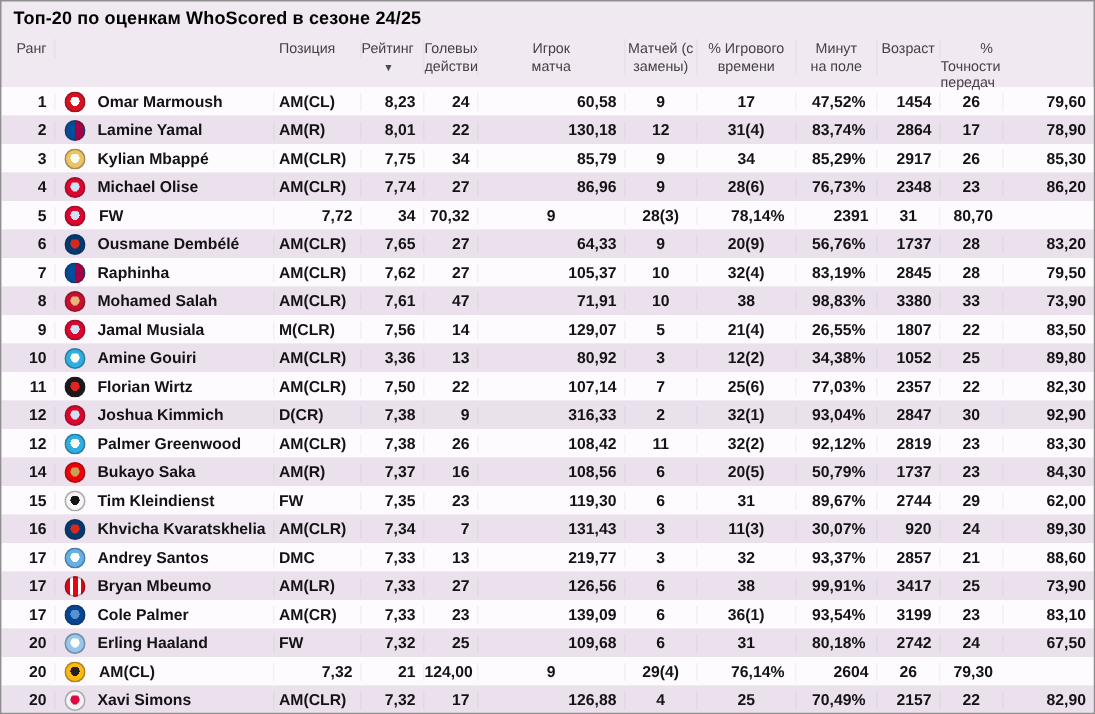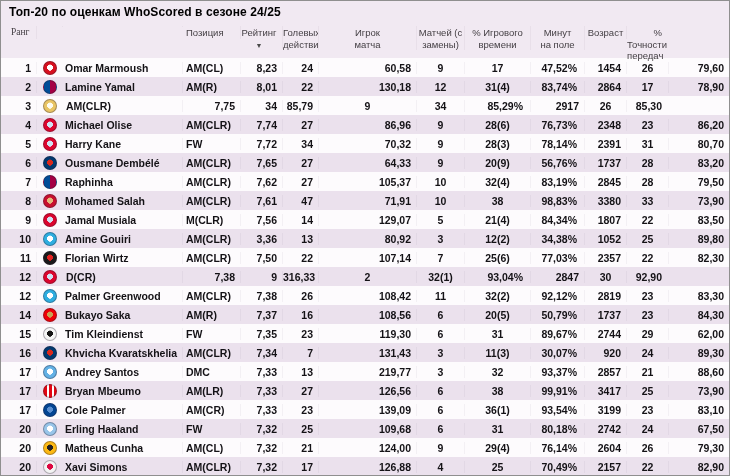--- a/index.html
+++ b/index.html
@@ -25,24 +25,24 @@
   }
   .rows .row{height:19px;align-items:center;font-size:10.5px;font-weight:700;color:#141216;}
   .rows .row:nth-child(odd){background:#fdfbfd;}
   .rows .row:nth-child(even){background:#ebe1ed;}
   .cell{box-sizing:border-box;overflow:hidden;white-space:nowrap;border-right:1px solid rgba(120,95,125,0.07);}
   .cell:last-child{border-right:none;}
   
   .a-r{text-align:right;padding-right:5px;}
   .a-l{text-align:left;padding-left:3px;}
   .a-c{text-align:center;}
-  .c-rank-h{text-align:left;padding-left:10px;font-family:Liberation Serif, serif;}
+  .c-rank-h{text-align:left;padding-left:10px;}
   .c-pct{padding-right:7px;}
   .c-pass{padding-right:7px;}
-  .c-rating-h{display:flex;flex-direction:column;align-items:center;padding-right:5px;}
+  .c-rating-h{display:flex;flex-direction:column;align-items:flex-start;padding-right:5px;}
   .sort-arrow{font-size:7px;color:#4a4a4a;line-height:1;margin-top:3px;align-self:center;}
   
   .c-logo{display:flex;align-items:center;justify-content:center;border-right:none;}
   .logo{width:14px;height:14px;border-radius:50%;border:1px solid rgba(40,30,45,0.35);box-sizing:border-box;flex:0 0 auto;}
   .rows .row .c-name{padding-left:2px;}
 </style>
 </head>
 <body>
 
 <div class="title">Топ-20 по оценкам WhoScored в сезоне 24/25</div>
@@ -102,20 +102,21 @@
     <div class="cell a-r">2864</div>
     <div class="cell a-c">17</div>
     <div class="cell a-r c-pass">78,90</div>
   </div>
 
   <div class="grid-row row">
     <div class="cell a-r">3</div>
     <div class="cell c-logo">
         <span class="logo" style="background: radial-gradient(circle at 50% 46%, rgb(253, 251, 239) 0px, rgb(253, 251, 239) 34%, rgb(233, 197, 100) 35%, rgb(233, 197, 100) 100%);"></span>
       </div>
+    <div class="cell a-l c-name">Kylian Mbappé</div>
     <div class="cell a-l">AM(CLR)</div>
     <div class="cell a-r">7,75</div>
     <div class="cell a-r">34</div>
     <div class="cell a-r">85,79</div>
     <div class="cell a-c">9</div>
     <div class="cell a-c">34</div>
     <div class="cell a-r c-pct">85,29%</div>
     <div class="cell a-r">2917</div>
     <div class="cell a-c">26</div>
     <div class="cell a-r c-pass">85,30</div>
@@ -137,21 +138,20 @@
     <div class="cell a-r">2348</div>
     <div class="cell a-c">23</div>
     <div class="cell a-r c-pass">86,20</div>
   </div>
 
   <div class="grid-row row">
     <div class="cell a-r">5</div>
     <div class="cell c-logo">
         <span class="logo" style="background: radial-gradient(circle at 50% 46%, rgb(207, 226, 243) 0px, rgb(207, 226, 243) 34%, rgb(220, 5, 45) 35%, rgb(220, 5, 45) 100%);"></span>
       </div>
-    <div class="cell a-l c-name">Harry Kane</div>
     <div class="cell a-l">FW</div>
     <div class="cell a-r">7,72</div>
     <div class="cell a-r">34</div>
     <div class="cell a-r">70,32</div>
     <div class="cell a-c">9</div>
     <div class="cell a-c">28(3)</div>
     <div class="cell a-r c-pct">78,14%</div>
     <div class="cell a-r">2391</div>
     <div class="cell a-c">31</div>
     <div class="cell a-r c-pass">80,70</div>
@@ -216,21 +216,21 @@
     <div class="cell c-logo">
         <span class="logo" style="background: radial-gradient(circle at 50% 46%, rgb(207, 226, 243) 0px, rgb(207, 226, 243) 34%, rgb(220, 5, 45) 35%, rgb(220, 5, 45) 100%);"></span>
       </div>
     <div class="cell a-l c-name">Jamal Musiala</div>
     <div class="cell a-l">M(CLR)</div>
     <div class="cell a-r">7,56</div>
     <div class="cell a-r">14</div>
     <div class="cell a-r">129,07</div>
     <div class="cell a-c">5</div>
     <div class="cell a-c">21(4)</div>
-    <div class="cell a-r c-pct">84,34%</div>
+    <div class="cell a-r c-pct">26,55%</div>
     <div class="cell a-r">1807</div>
     <div class="cell a-c">22</div>
     <div class="cell a-r c-pass">83,50</div>
   </div>
 
   <div class="grid-row row">
     <div class="cell a-r">10</div>
     <div class="cell c-logo">
         <span class="logo" style="background: radial-gradient(circle at 50% 46%, rgb(255, 255, 255) 0px, rgb(255, 255, 255) 34%, rgb(47, 174, 224) 35%, rgb(47, 174, 224) 100%);"></span>
       </div>
@@ -263,20 +263,21 @@
     <div class="cell a-r">2357</div>
     <div class="cell a-c">22</div>
     <div class="cell a-r c-pass">82,30</div>
   </div>
 
   <div class="grid-row row">
     <div class="cell a-r">12</div>
     <div class="cell c-logo">
         <span class="logo" style="background: radial-gradient(circle at 50% 46%, rgb(207, 226, 243) 0px, rgb(207, 226, 243) 34%, rgb(220, 5, 45) 35%, rgb(220, 5, 45) 100%);"></span>
       </div>
+    <div class="cell a-l c-name">Joshua Kimmich</div>
     <div class="cell a-l">D(CR)</div>
     <div class="cell a-r">7,38</div>
     <div class="cell a-r">9</div>
     <div class="cell a-r">316,33</div>
     <div class="cell a-c">2</div>
     <div class="cell a-c">32(1)</div>
     <div class="cell a-r c-pct">93,04%</div>
     <div class="cell a-r">2847</div>
     <div class="cell a-c">30</div>
     <div class="cell a-r c-pass">92,90</div>
@@ -424,21 +425,20 @@
     <div class="cell a-r">2742</div>
     <div class="cell a-c">24</div>
     <div class="cell a-r c-pass">67,50</div>
   </div>
 
   <div class="grid-row row">
     <div class="cell a-r">20</div>
     <div class="cell c-logo">
         <span class="logo" style="background: radial-gradient(circle at 50% 46%, rgb(35, 31, 32) 0px, rgb(35, 31, 32) 34%, rgb(253, 185, 19) 35%, rgb(253, 185, 19) 100%);"></span>
       </div>
-    <div class="cell a-l c-name">Matheus Cunha</div>
     <div class="cell a-l">AM(CL)</div>
     <div class="cell a-r">7,32</div>
     <div class="cell a-r">21</div>
     <div class="cell a-r">124,00</div>
     <div class="cell a-c">9</div>
     <div class="cell a-c">29(4)</div>
     <div class="cell a-r c-pct">76,14%</div>
     <div class="cell a-r">2604</div>
     <div class="cell a-c">26</div>
     <div class="cell a-r c-pass">79,30</div>

